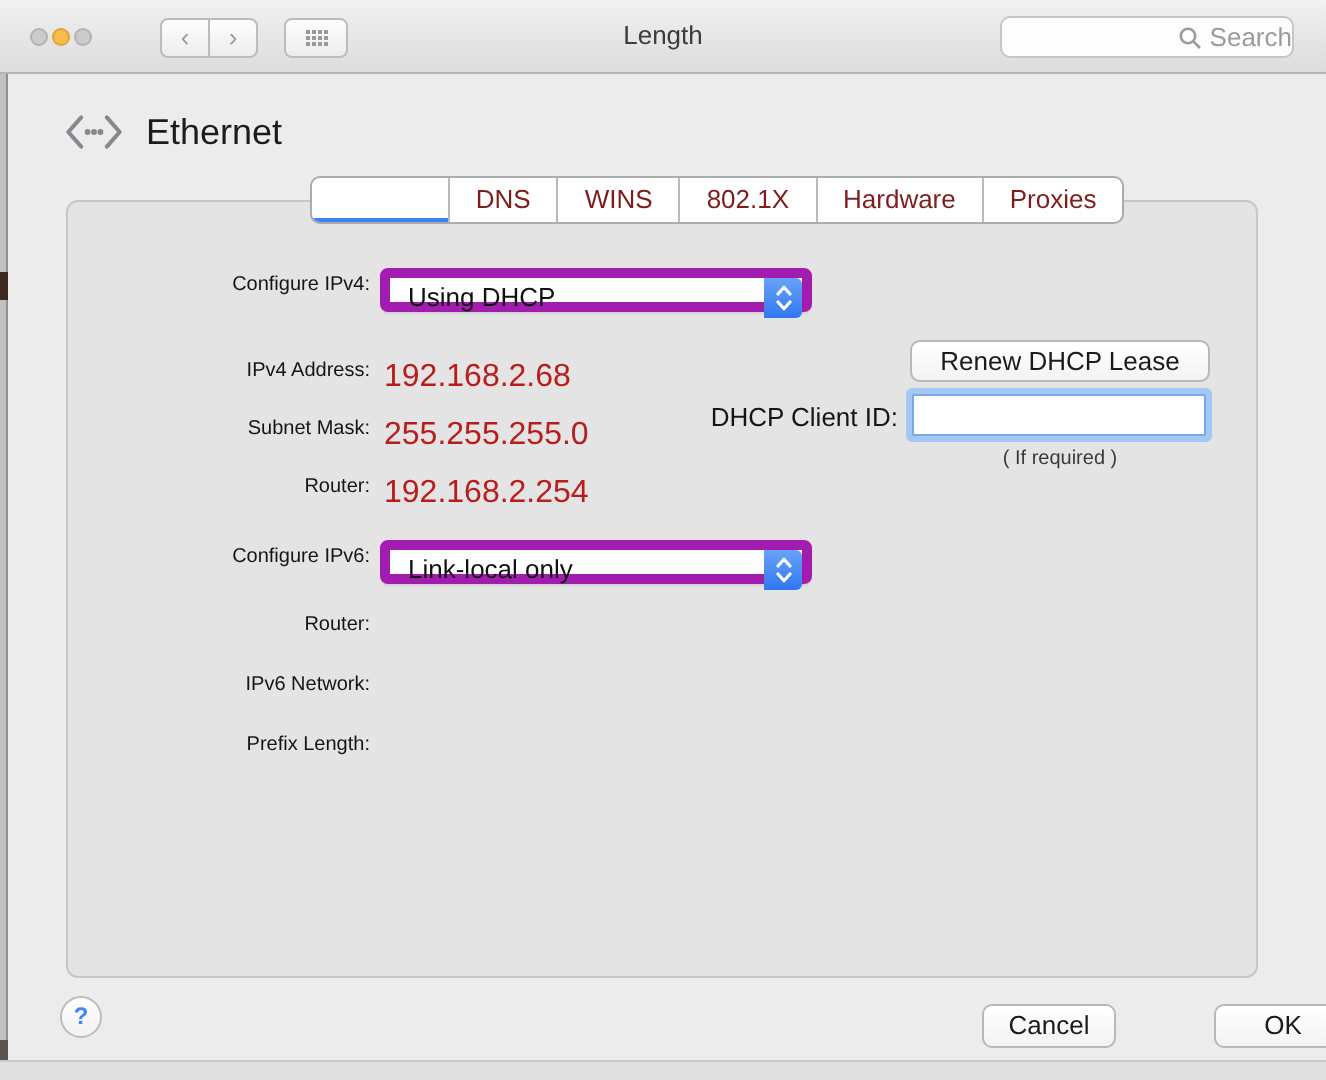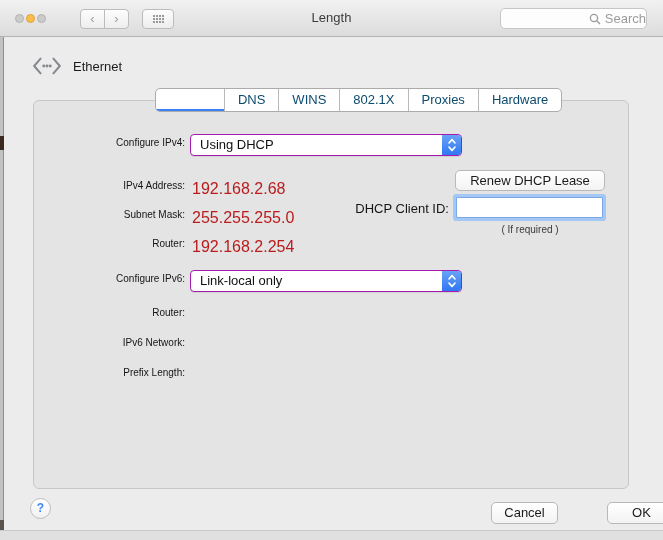--- a/index.html
+++ b/index.html
@@ -33,38 +33,38 @@
   .gridicon { display:grid; grid-template-columns:repeat(4,2px); grid-auto-rows:2px; gap:1px; }
   .gridicon span { background:#9a9a9a; }
   .win-title { position:absolute; left:0; top:10px; width:663px; text-align:center;
     font-size:13px; font-weight:500; color:#3c3c3c; }
   .searchbox { position:absolute; left:500px; top:8px; width:147px; height:21px;
     background:#fdfdfd; border:1px solid #c6c6c6; border-radius:5px;
     display:flex; align-items:center; justify-content:flex-end; gap:4px; color:#9b9b9b; font-size:13px; }
 
   
   .conn-header { position:absolute; left:30px; top:55px; display:flex; align-items:center; gap:9px; }
-  .conn-label { font-size:13px; color:#1c1c1c; }
+  .conn-label { font-size:18px; color:#1c1c1c; }
 
   
   .groupbox { position:absolute; left:33px; top:100px; width:596px; height:389px;
     background:#e4e4e5; border:1px solid #c7c7c9; border-radius:6px; }
 
   
   .tabbar { position:absolute; left:155px; top:88px; display:inline-flex; height:24px;
     background:#ffffff; border:1px solid #ababab; border-radius:5px; overflow:hidden; z-index:2; }
-  .tab { padding:0 13px; line-height:22px; font-size:13px; color:#0c4a6e; border-left:1px solid #b9b9b9; cursor:default; }
+  .tab { padding:0 13px; line-height:22px; font-size:13px; color:#7f1d1d; border-left:1px solid #b9b9b9; cursor:default; }
   .tab:first-child { border-left:none; }
   .tab.selected { background:#3b81f4; color:#ffffff;margin-top:20px; }
 
   
   .flabel { position:absolute; left:45px; width:140px; text-align:right; font-size:10px; color:#151515; }
   .fvalue { position:absolute; left:192px; font-size:16px; color:#b91c1c; }
-  .select { position:absolute; left:190px; width:272px; height:22px; background:#ffffff;
-    border:1px solid #a21caf; border-radius:4px; box-shadow:0 1px 1px rgba(0,0,0,.08); }
+  .select { position:absolute; left:190px; width:216px; height:22px; background:#ffffff;
+    border:5px solid #a21caf; border-radius:4px; box-shadow:0 1px 1px rgba(0,0,0,.08); }
   .select .sel-text { display:block; padding-left:9px; line-height:20px; font-size:13px; color:#111; }
   .stepper { position:absolute; right:0; top:0; width:19px; height:20px;
     background:linear-gradient(#6aa2f8,#3077f2); border-radius:0 3px 3px 0;
     display:flex; align-items:center; justify-content:center; }
   .pushbtn { position:absolute; background:linear-gradient(#ffffff,#f3f3f3); border:1px solid #b8b8b8;
     border-radius:5px; font-size:13px; color:#1a1a1a; text-align:center; }
   .renew { left:455px; top:170px; width:150px; height:21px; line-height:19px; }
   .dhcp-label { position:absolute; left:300px; width:149px; text-align:right; font-size:13px; color:#151515; top:201px; }
   .dhcp-input { position:absolute; left:456px; top:197px; width:147px; height:21px;
     border:1px solid #79a7e8; box-shadow:0 0 0 3px #a3c8f4; border-radius:1px; background:#fff;
@@ -136,22 +136,22 @@
     <span class="conn-label">Ethernet</span>
   </div>
 
   <div class="groupbox"></div>
 
   <div class="tabbar">
     <div class="tab selected">TCP/IP</div>
     <div class="tab">DNS</div>
     <div class="tab">WINS</div>
     <div class="tab">802.1X</div>
+    <div class="tab">Hardware</div>
     <div class="tab">Proxies</div>
-    <div class="tab">Hardware</div>
   </div>
 
   <div class="flabel" style="top:137px">Configure IPv4:</div>
   <div class="select" style="top:134px">
     <span class="sel-text">Using DHCP</span>
     <span class="stepper">
       <svg width="8" height="14" viewBox="0 0 8 14">
         <polyline points="1,5 4,1.6 7,5" fill="none" stroke="#ffffff" stroke-width="1.6" stroke-linecap="round" stroke-linejoin="round"></polyline>
         <polyline points="1,9 4,12.4 7,9" fill="none" stroke="#ffffff" stroke-width="1.6" stroke-linecap="round" stroke-linejoin="round"></polyline>
       </svg>

